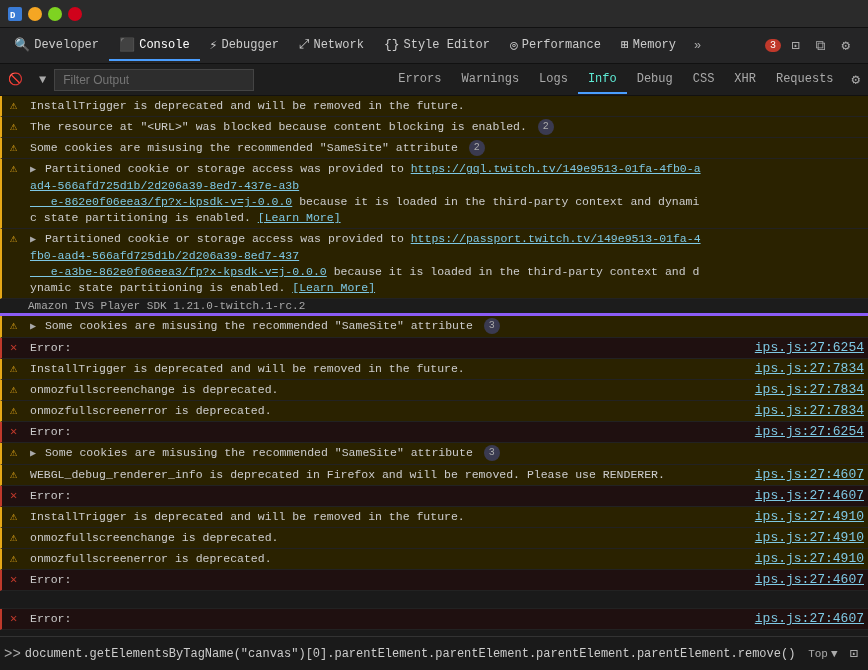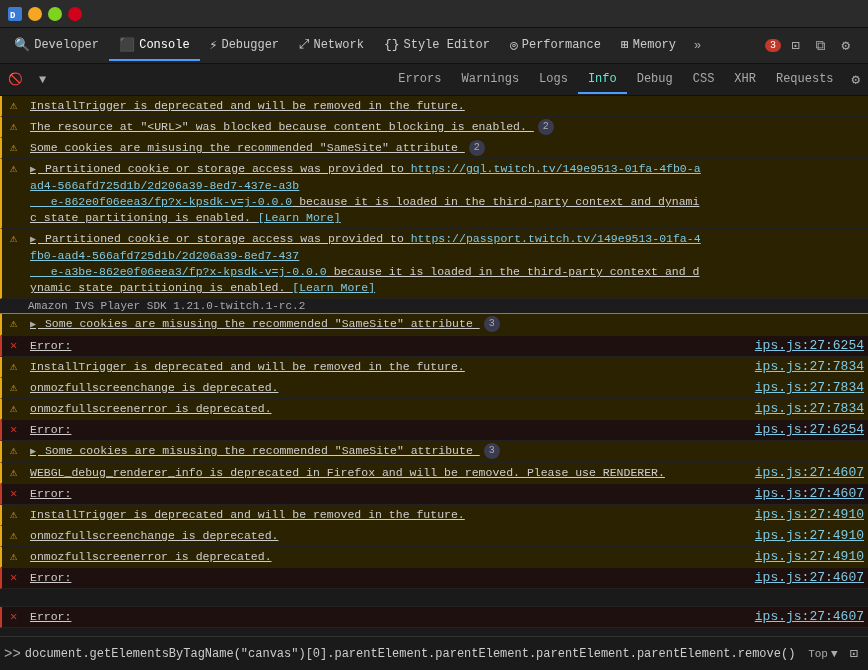--- a/index.html
+++ b/index.html
@@ -170,21 +170,20 @@
     }
     .warn-icon { color: #e6a817; }
     .err-icon { color: #c0392b; }
 
     .log-msg {
       flex: 1;
       color: #ccc;
       font-size: 11.5px;
       word-break: break-all;
       white-space: pre-wrap;
-      text-decoration: underline;
     }
     .log-msg a, .log-msg .link {
       color: #7ec8e3;
       text-decoration: underline;
       cursor: pointer;
     }
     .log-source {
       color: #7ec8e3;
       font-size: 13px;
       text-align: right;
@@ -211,21 +210,21 @@
       cursor: pointer;
       font-size: 10px;
     }
 
     
     .url-row {
       display: flex;
       align-items: center;
       padding: 1px 4px 1px 28px;
       background: #1c1c1c;
-      border-bottom: 1px solid #8b5cf6;
+      border-bottom: 3px solid #8b5cf6;
     }
     .url-row .url-text {
       color: #aaa;
       font-size: 11px;
       flex: 1;
     }
     .url-row .url-source {
       color: #7ec8e3;
       font-size: 11px;
       text-decoration: underline;
@@ -321,20 +320,21 @@
     <span class="error-badge">3</span>
     <span class="toolbar-icon-btn">⊡</span>
     <span class="toolbar-icon-btn">⧉</span>
     <span class="toolbar-icon-btn">⚙</span>
   </div>
 </div>
 
 <div id="filterbar">
   <span class="filter-icon-btn">🚫</span>
   <span class="filter-icon-btn">▼</span>
+  <input class="filter-input" type="text" placeholder="Filter Output" style="">
   <div class="filter-tabs">
     <div class="filter-tab"><span>Errors</span></div>
     <div class="filter-tab"><span>Warnings</span></div>
     <div class="filter-tab"><span>Logs</span></div>
     <div class="filter-tab active"><span>Info</span></div>
     <div class="filter-tab"><span>Debug</span></div>
     <div class="filter-tab"><span>CSS</span></div>
     <div class="filter-tab"><span>XHR</span></div>
     <div class="filter-tab"><span>Requests</span></div>
     <span class="settings-btn">⚙</span>

